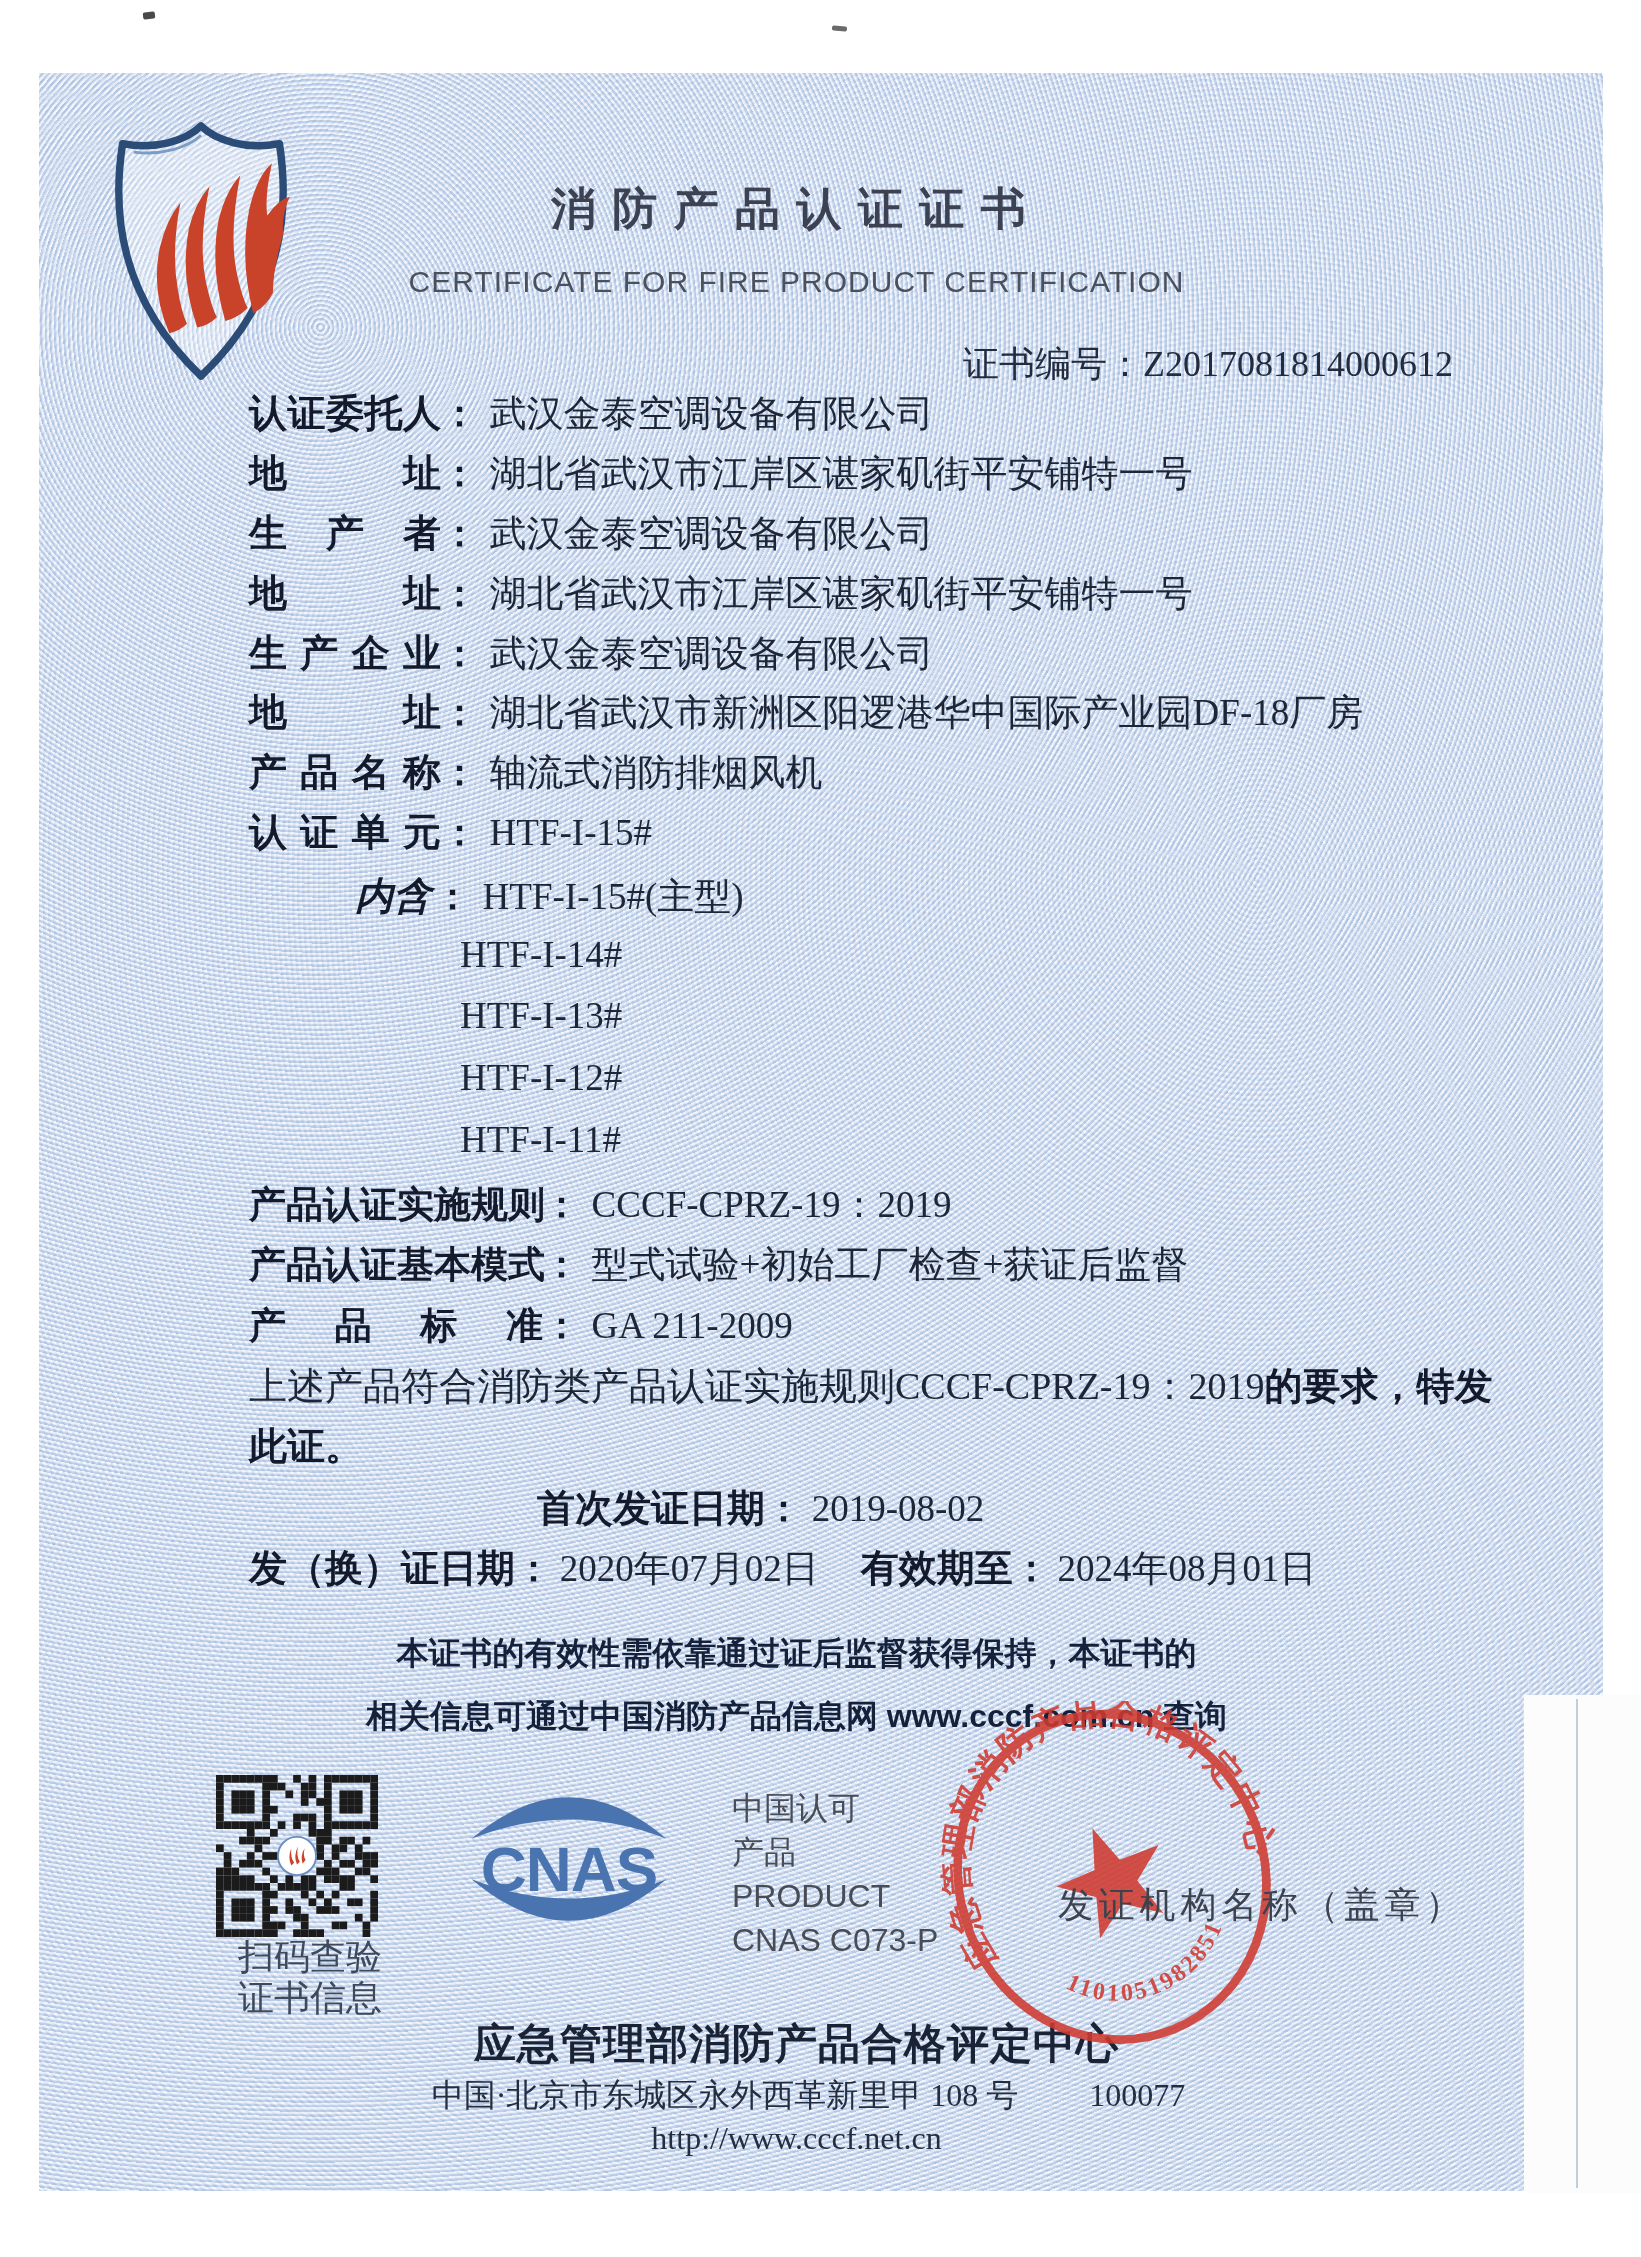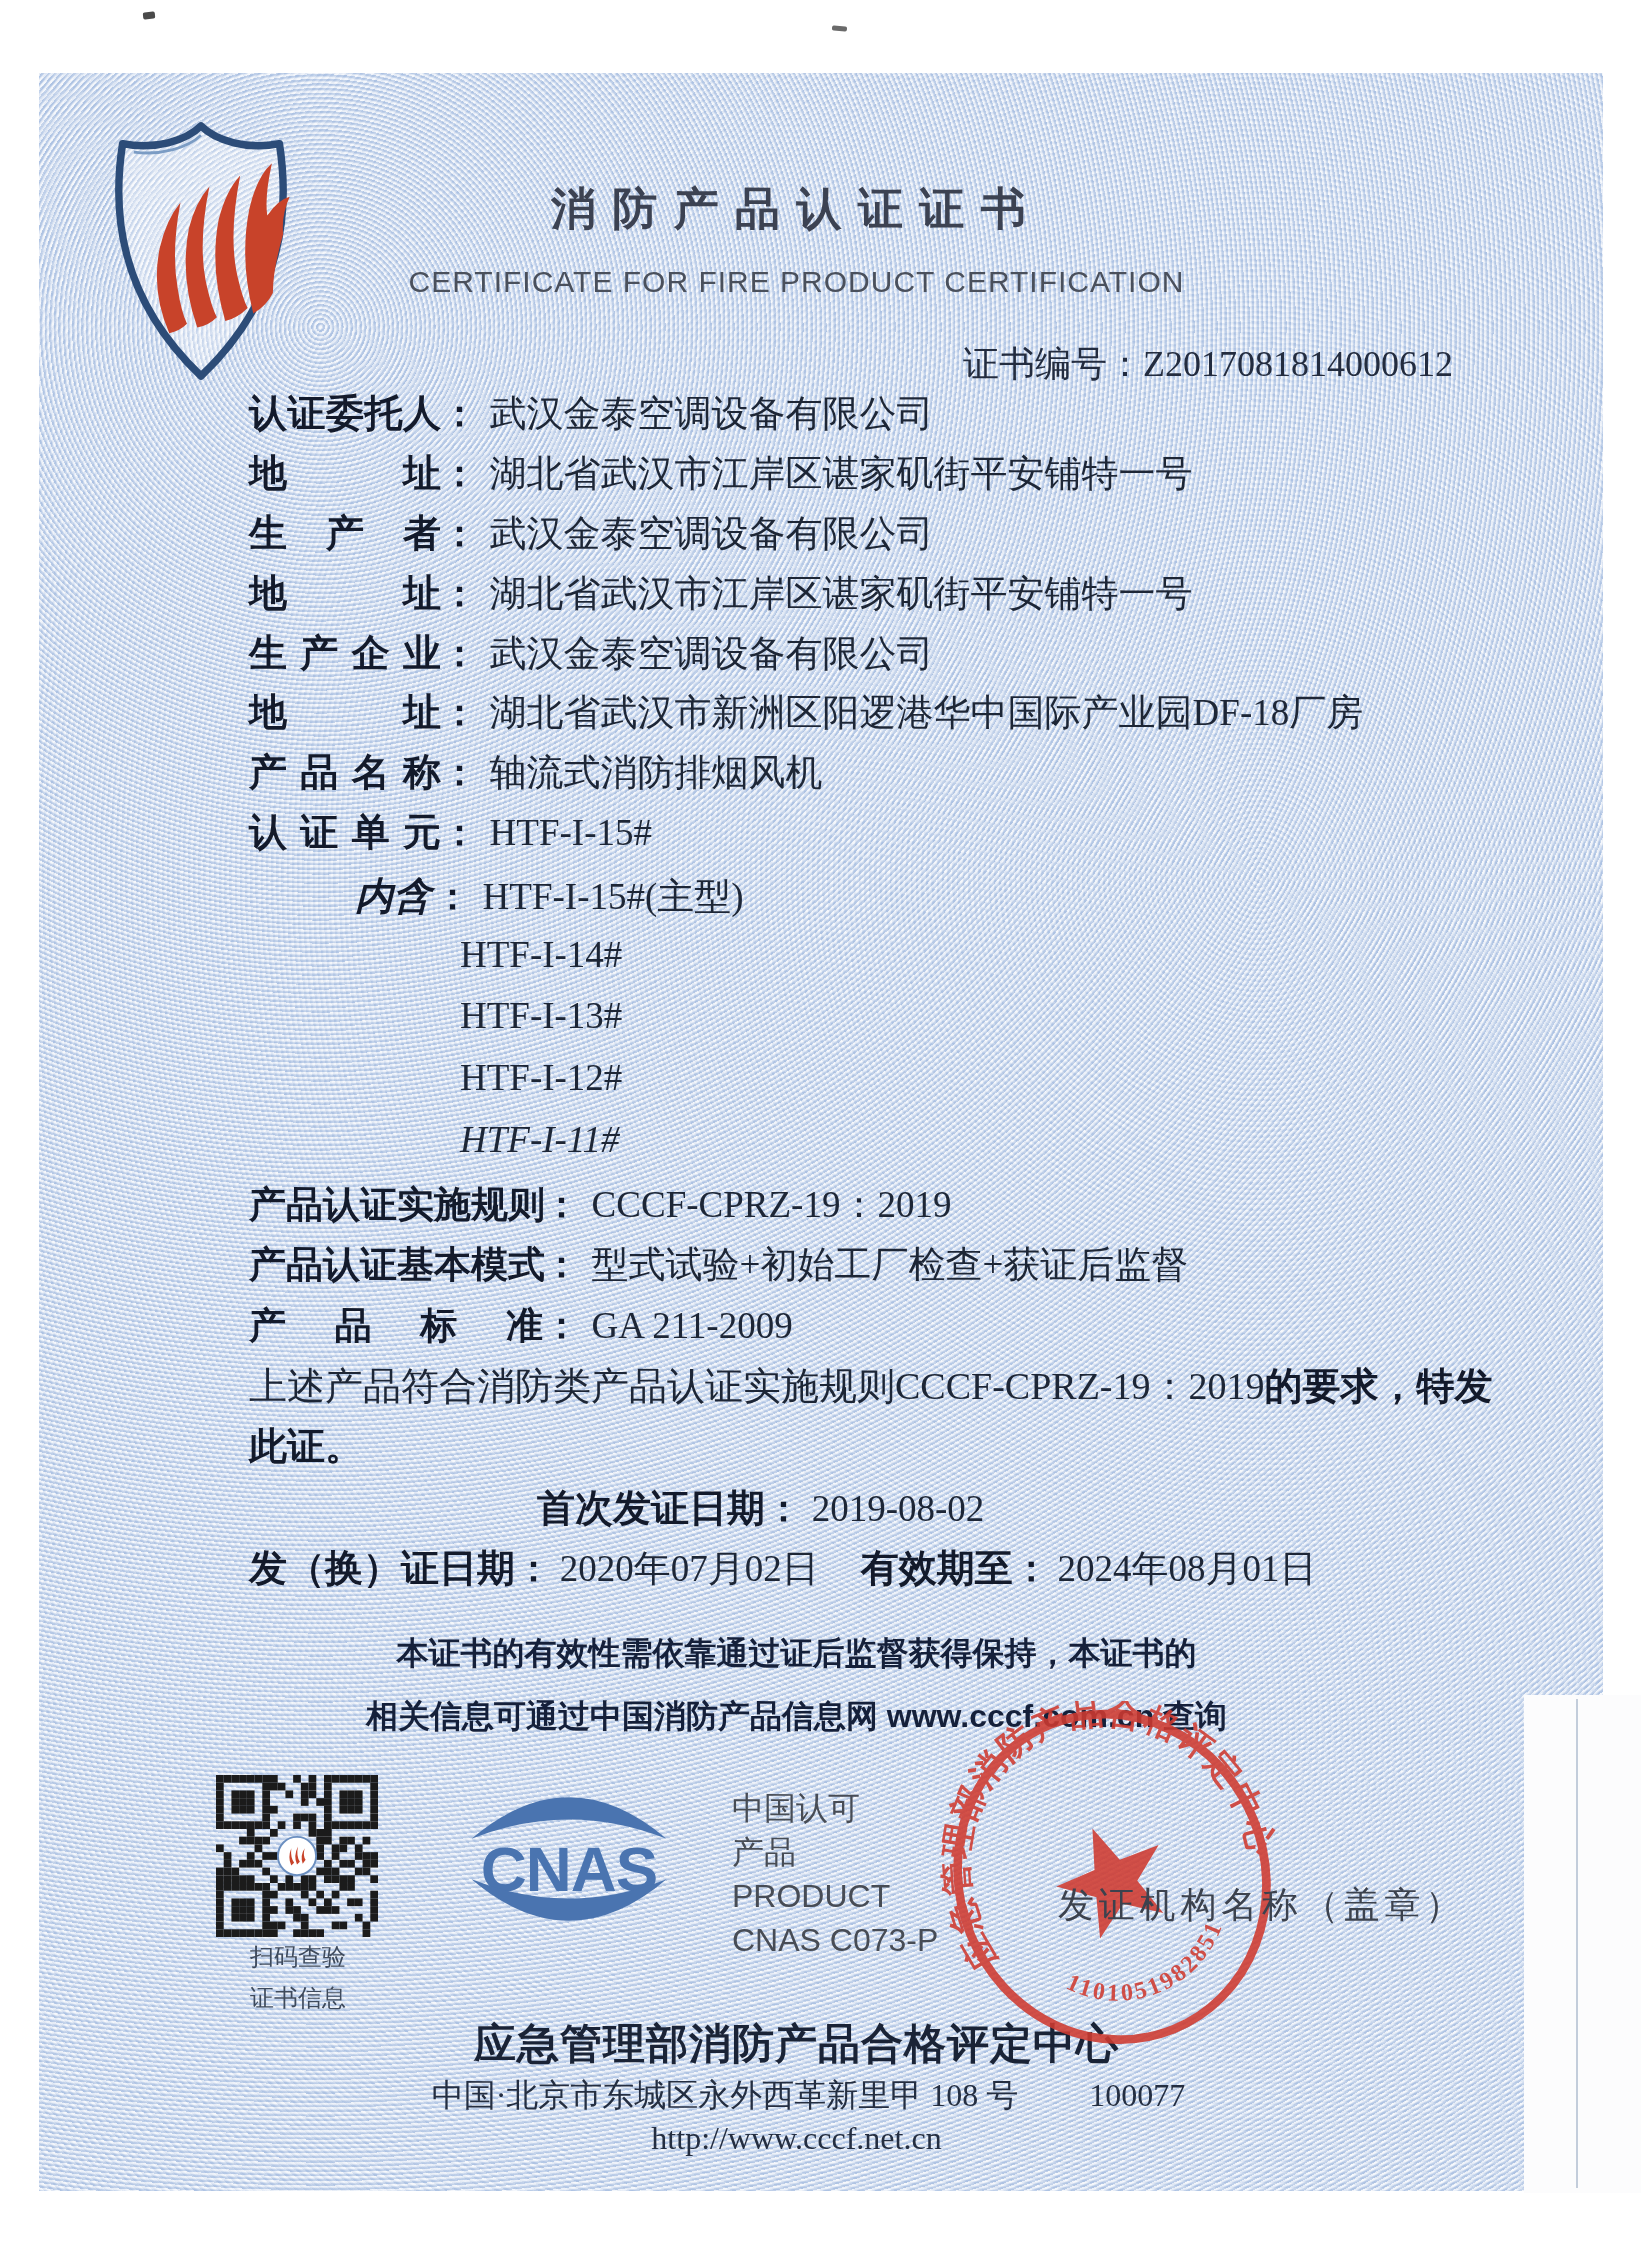--- a/index.html
+++ b/index.html
@@ -34,21 +34,21 @@
   .inc-item{position:absolute;left:460px;font-size:37px;color:#1d2636;white-space:nowrap;}
   
   .stmt{position:absolute;left:249px;white-space:nowrap;font-size:38px;color:#1d2636;}
   .stmt .bold{font-family:"Liberation Sans","DejaVu Sans",sans-serif;font-weight:700;color:#131a2b;}
   .blbl{font-family:"Liberation Sans","DejaVu Sans",sans-serif;font-weight:700;font-size:38px;color:#131a2b;}
   .dval{font-size:37px;color:#1d2636;}
   
   .notice{font-family:"Liberation Sans","DejaVu Sans",sans-serif;font-weight:700;
           font-size:32px;color:#15203a;}
   
-  .qr-caption{position:absolute;left:250px;top:1937px;font-size:24px;line-height:41px;color:#3e4a5c;}
+  .qr-caption{position:absolute;left:238px;top:1937px;font-size:36px;line-height:41px;color:#3e4a5c;}
   .cnas-text{position:absolute;left:732px;top:1786px;font-size:32px;line-height:44px;color:#474c55;
              font-family:"Liberation Sans","DejaVu Sans",sans-serif;}
   .stamp-caption{position:absolute;left:1058px;top:1881px;font-size:36px;letter-spacing:4.8px;
                  color:#3c424e;z-index:6;}
   .orgname{top:2016px;font-family:"Liberation Sans","DejaVu Sans",sans-serif;font-weight:700;
            font-size:42px;color:#1a2336;letter-spacing:1px;}
   .addr{top:2074px;font-size:32px;color:#242e41;padding-left:12px;}
   .url{top:2120px;font-size:32px;color:#242e41;}
   .gap{display:inline-block;width:71px;}
   
@@ -124,21 +124,21 @@
   </div>
 
   <div class="row" style="left:355px;top:871px;">
     <span class="lbl-sm">内含</span>
       <span class="colon">：</span>
       <span class="val">HTF-I-15#(主型)</span>
   </div>
   <div class="inc-item" style="top:933px;">HTF-I-14#</div>
   <div class="inc-item" style="top:994px;">HTF-I-13#</div>
   <div class="inc-item" style="top:1056px;">HTF-I-12#</div>
-  <div class="inc-item" style="top:1118px;font-style:italic;">HTF-I-11#</div>
+  <div class="inc-item" style="top:1118px;">HTF-I-11#</div>
 
   <div class="row" style="left:249px;top:1180px;">
     <span class="lbl-w">产品认证实施规则</span>
       <span class="colon">：</span>
       <span class="val">CCCF-CPRZ-19：2019</span>
   </div>
   <div class="row" style="left:249px;top:1240px;">
     <span class="lbl-w">产品认证基本模式</span>
       <span class="colon">：</span>
       <span class="val">型式试验+初始工厂检查+获证后监督</span>

